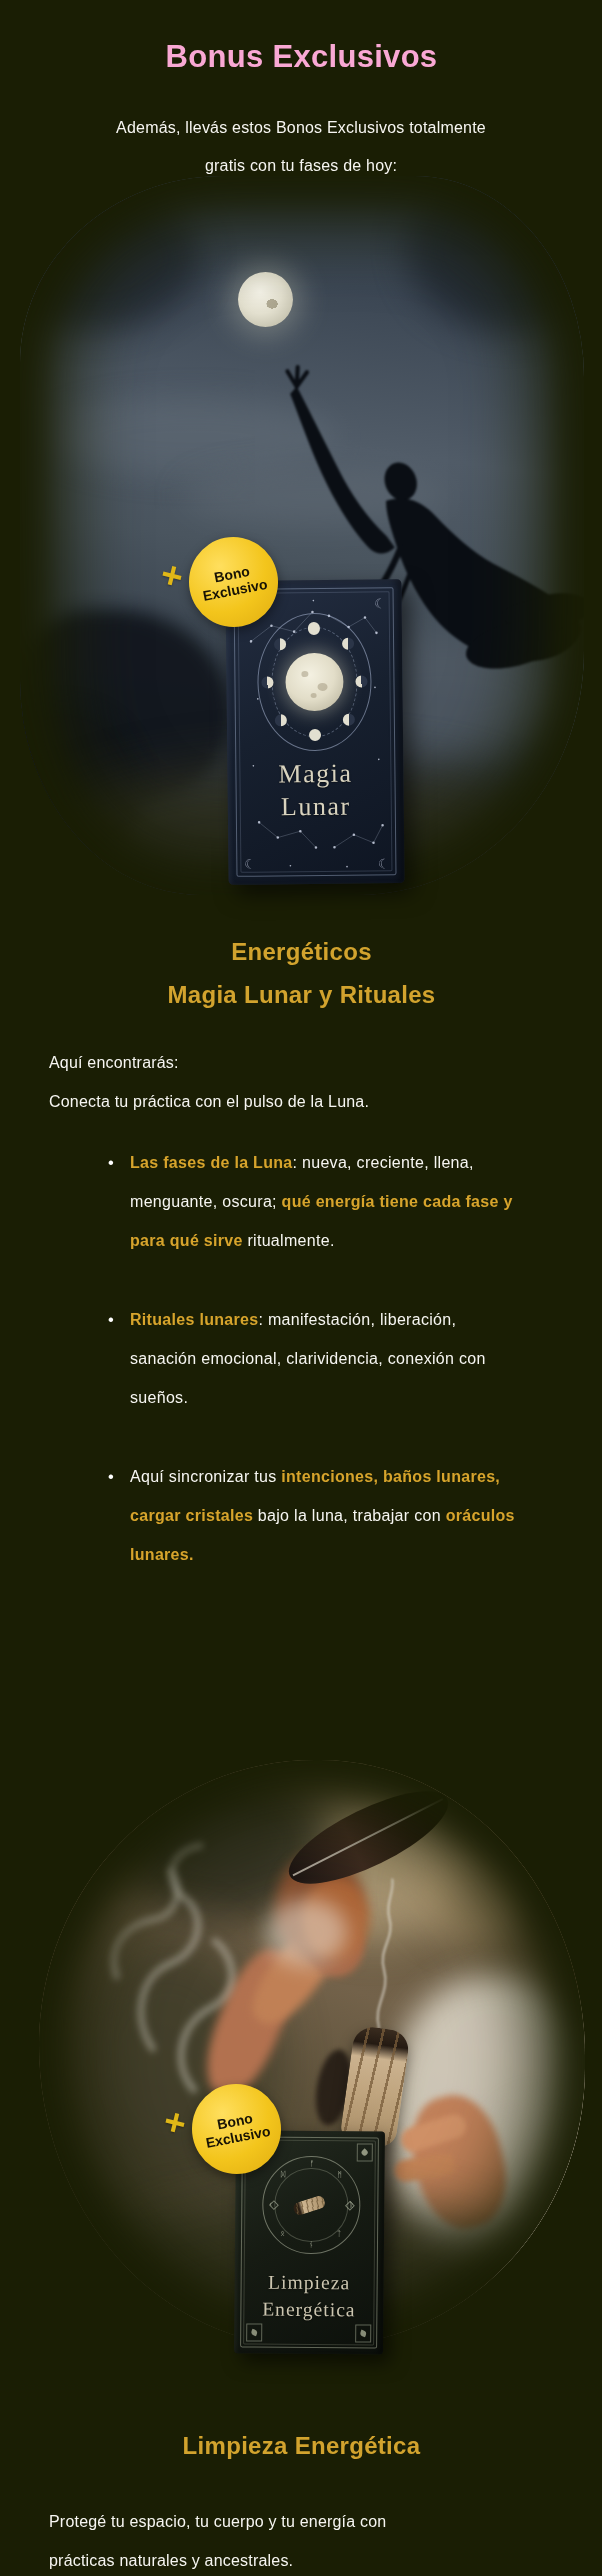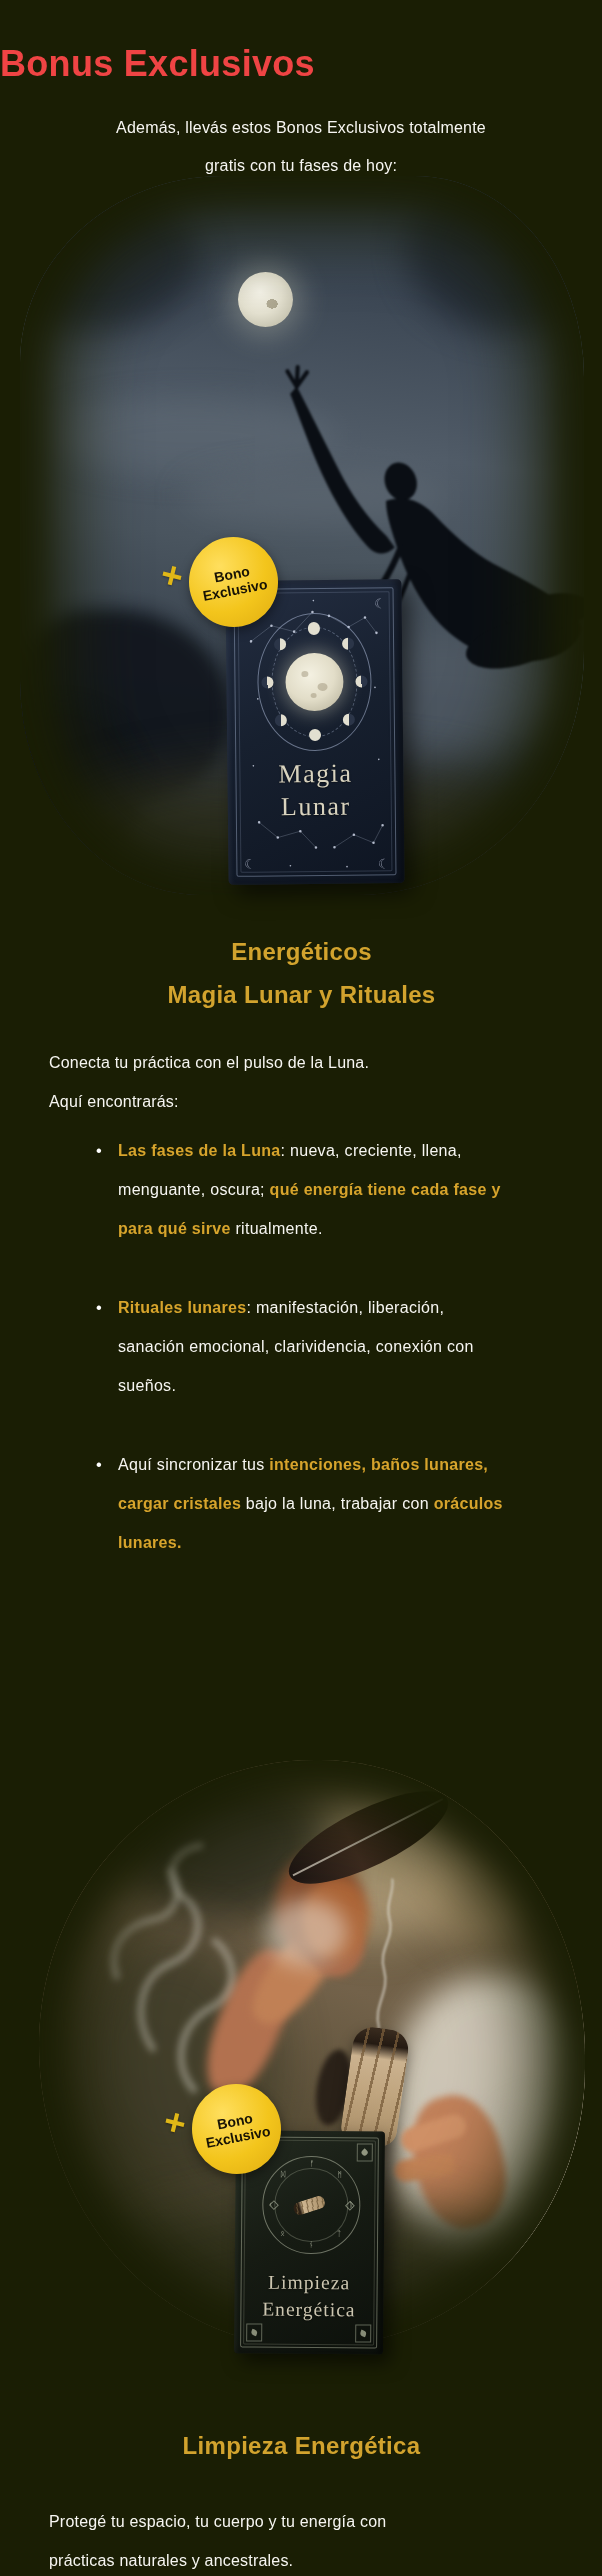--- a/index.html
+++ b/index.html
@@ -1,30 +1,30 @@
 <!DOCTYPE html>
 <html style="font-size:8.2px"><head>
 <meta charset="utf-8">
 <style>
   html,body{margin:0;padding:0;background:#1a1e04;}
   .page{position:relative;width:603px;height:3408px;background:#1a1e04;overflow:hidden;
         font-family:"Liberation Sans",sans-serif;color:#f7f6f2;}
   .abs{position:absolute;left:0;width:100%;}
 
   
-  .h1{top:18.5px;font-size:36px;font-weight:700;color:#ef4444;letter-spacing:0.3px;}
+  .h1{top:18.5px;text-align:center;font-size:31px;font-weight:700;color:#f9a8d4;letter-spacing:0.3px;}
   .h2{text-align:center;font-size:24px;font-weight:700;color:#d2a32e;line-height:43px;letter-spacing:0.3px;}
   .h2a{top:910px;} .h2b{top:2404px;}
   .h2 span{display:block;}
   .intro{top:93px;left:41px;width:520px;text-align:center;font-size:16px;line-height:38px;letter-spacing:0.2px;}
   .intro span{display:block;}
   .lead{font-size:16px;line-height:39px;letter-spacing:0.2px;left:49px;width:520px;text-align:left;}
   .lead1{top:1027px;} .lead2{top:2486px;}
   .lead span{display:block;}
-  .bullets{list-style:none;margin:0;padding:0;position:absolute;left:95px;width:412px;}
+  .bullets{list-style:none;margin:12px;padding:0;position:absolute;left:95px;width:412px;}
   .ul1{top:1131px;}
   .bullets li{position:relative;padding-left:23px;margin:0 0 40px 0;font-size:16px;line-height:39px;letter-spacing:0.3px;color:#f7f6f2;}
   .bullets li::before{content:"\2022";position:absolute;left:1px;top:0;color:#ffffff;font-size:16.5px;}
   .gold{color:#d7a42c;font-weight:700;}
 
   
   .art{position:absolute;left:0;width:603px;}
   .art1{top:176px;height:721px;}
   .art2{top:1751px;height:613px;}
   .blob{position:absolute;overflow:hidden;}
@@ -246,22 +246,22 @@
       </div>
     </div>
   </div>
 
   <h2 class="abs h2 h2a">
     <span>Energéticos</span>
     <span>Magia Lunar y Rituales</span>
   </h2>
 
   <p class="abs lead lead1">
+    <span>Aquí encontrarás:</span>
     <span>Conecta tu práctica con el pulso de la Luna.</span>
-    <span>Aquí encontrarás:</span>
   </p>
 
   <ul class="bullets ul1">
       <li><span class="gold">Las fases de la Luna</span><span>: nueva, creciente, llena, menguante, oscura; </span><span class="gold">qué energía tiene cada fase y para qué sirve</span><span> ritualmente.</span></li>
       <li><span class="gold">Rituales lunares</span><span>: manifestación, liberación, sanación emocional, clarividencia, conexión con sueños.</span></li>
       <li><span>Aquí sincronizar tus </span><span class="gold">intenciones, baños lunares, cargar cristales</span><span> bajo la luna, trabajar con </span><span class="gold">oráculos lunares.</span></li>
     </ul>
 
   <div class="art art2">
     <div class="blob warm">

